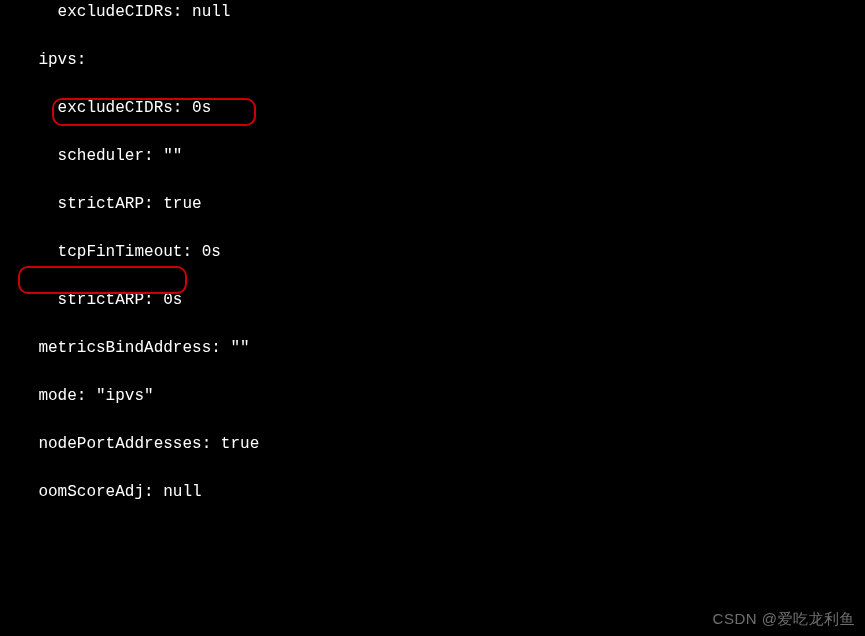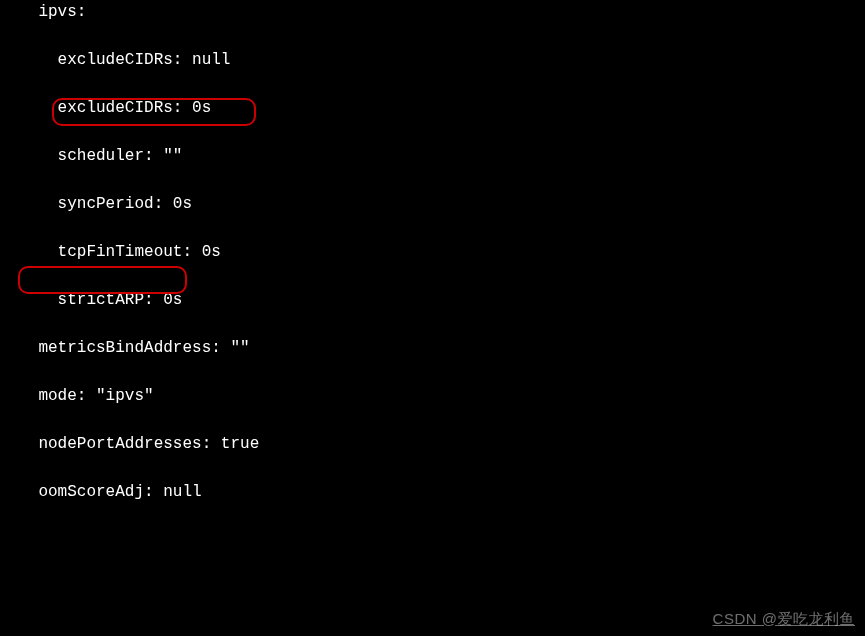--- a/index.html
+++ b/index.html
@@ -32,31 +32,30 @@
       pointer-events: none;
     }
     .watermark {
       position: absolute;
       bottom: 6px;
       right: 10px;
       color: rgba(200,200,200,0.55);
       font-family: sans-serif;
       font-size: 15px;
       letter-spacing: 0.5px;
-      text-decoration: underline;
     }
   </style>
 </head>
 <body>
 
-<pre><span class="line">    ipvs:</span>
-<span class="line">      excludeCIDRs: null</span>
+<pre><span class="line">      excludeCIDRs: null</span>
+<span class="line">    ipvs:</span>
 <span class="line">      excludeCIDRs: 0s</span>
 <span class="line">      scheduler: ""</span>
-<span class="line">      syncPeriod: 0s</span>
+<span class="line">      strictARP: true</span>
 <span class="line">      tcpFinTimeout: 0s</span>
 <span class="line">      strictARP: 0s</span>
 <span class="line">    metricsBindAddress: ""</span>
 <span class="line">    mode: "ipvs"</span>
 <span class="line">    nodePortAddresses: true</span>
 <span class="line">    oomScoreAdj: null</span>
 
 
 
 

